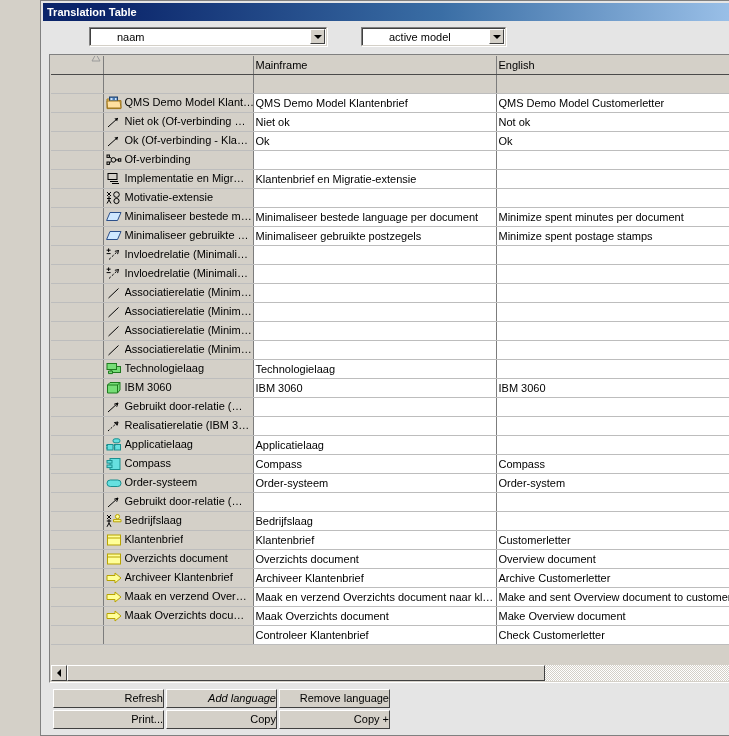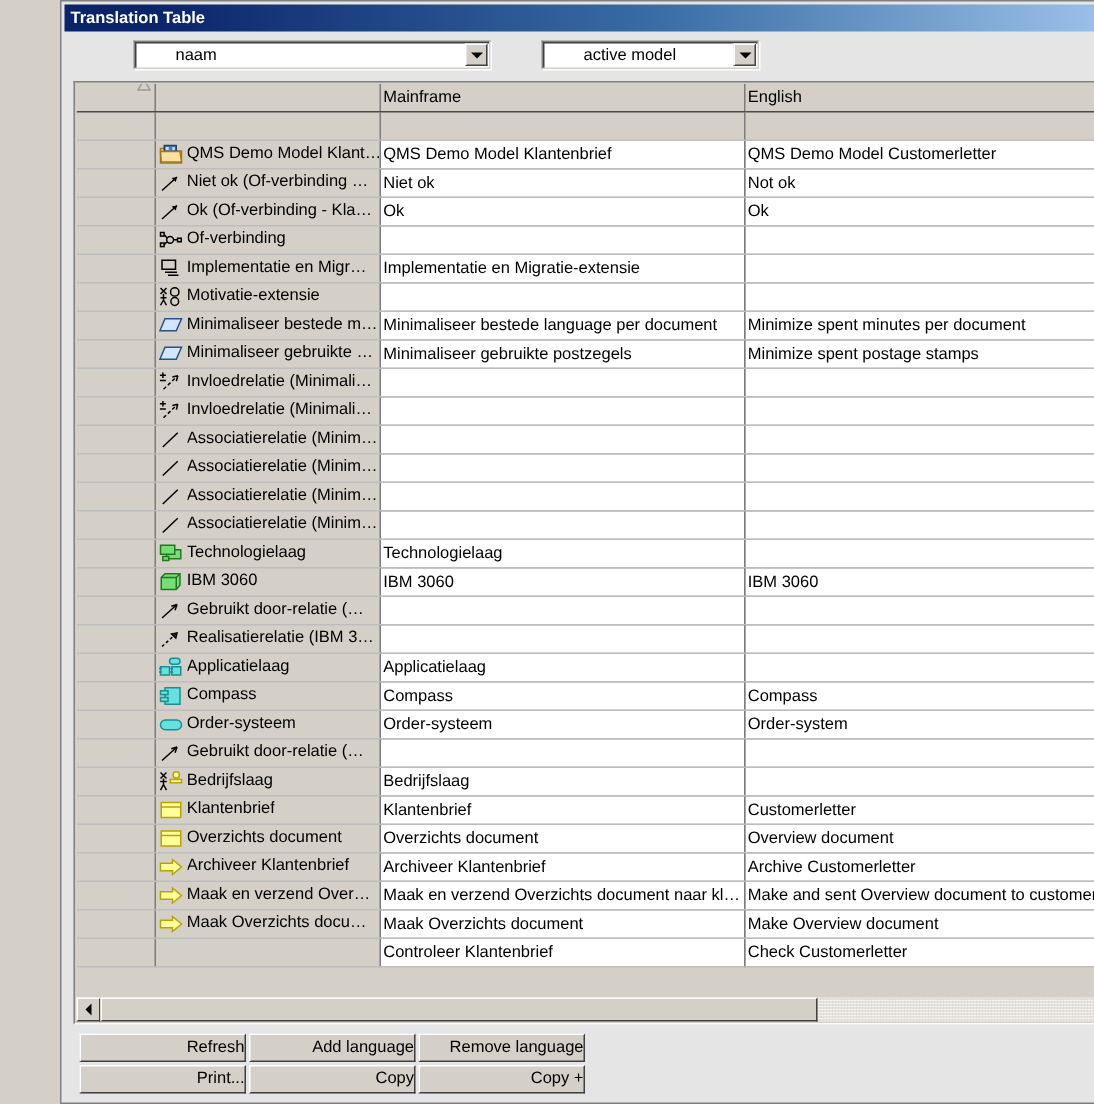--- a/index.html
+++ b/index.html
@@ -335,21 +335,21 @@
               <td class="col-sel"></td>
               <td class="col-name">
                 <div class="namecell-inner">
                   <span class="ico"><svg width="16" height="14" viewBox="0 0 16 14">
                       <rect x="2" y="1.5" width="9" height="6" fill="none" stroke="#000"></rect>
                       <path d="M4 9.5 h8 M6 11.5 h7" stroke="#000"></path>
                     </svg></span>
                   <span class="txt">Implementatie en Migr…</span>
                 </div>
               </td>
-              <td class="col-nl cell-white">Implementatie en Migratie-extensie</td>
+              <td class="col-nl cell-white">Klantenbrief en Migratie-extensie</td>
               <td class="col-en cell-white"></td>
             </tr>
             <tr>
               <td class="col-sel"></td>
               <td class="col-name">
                 <div class="namecell-inner">
                   <span class="ico"><svg width="16" height="14" viewBox="0 0 16 14">
                       <circle cx="10.5" cy="3.6" rx="3" r="2.8" fill="none" stroke="#000"></circle>
                       <circle cx="10.5" cy="10" r="2.6" fill="none" stroke="#000"></circle>
                       <path d="M1 1 L5 5 M5 1 L1 5 M3 5 v4 M1 7.5 h4 M3 9 L1 12.5 M3 9 L5 12.5" stroke="#000" fill="none"></path>
@@ -684,20 +684,20 @@
     <div class="hscroll">
       <div class="sb-btn sb-left" style="left:0;top:0;"></div>
       <div class="sb-thumb" style="left:16px;top:0;width:478px;height:16px;"></div>
       <div class="sb-btn sb-right" style="right:0;top:0;"></div>
     </div>
     <div class="corner-box"></div>
   </div>
 
   <div class="btnbar">
     <div class="btn" style="left:4px;  top:0px;  width:111px;">Refresh</div>
-    <div class="btn" style="left:117px;top:0px;  width:111px;">Add language</div>
+    <div class="btn" style="left:117px;top:0px;  width:111px;font-style:italic;">Add language</div>
     <div class="btn" style="left:230px;top:0px;  width:111px;">Remove language</div>
     <div class="btn" style="left:4px;  top:21px; width:111px;">Print...</div>
     <div class="btn" style="left:117px;top:21px; width:111px;">Copy</div>
     <div class="btn" style="left:230px;top:21px; width:111px;">Copy +</div>
   </div>
 
 </div>
 
 </body></html>

